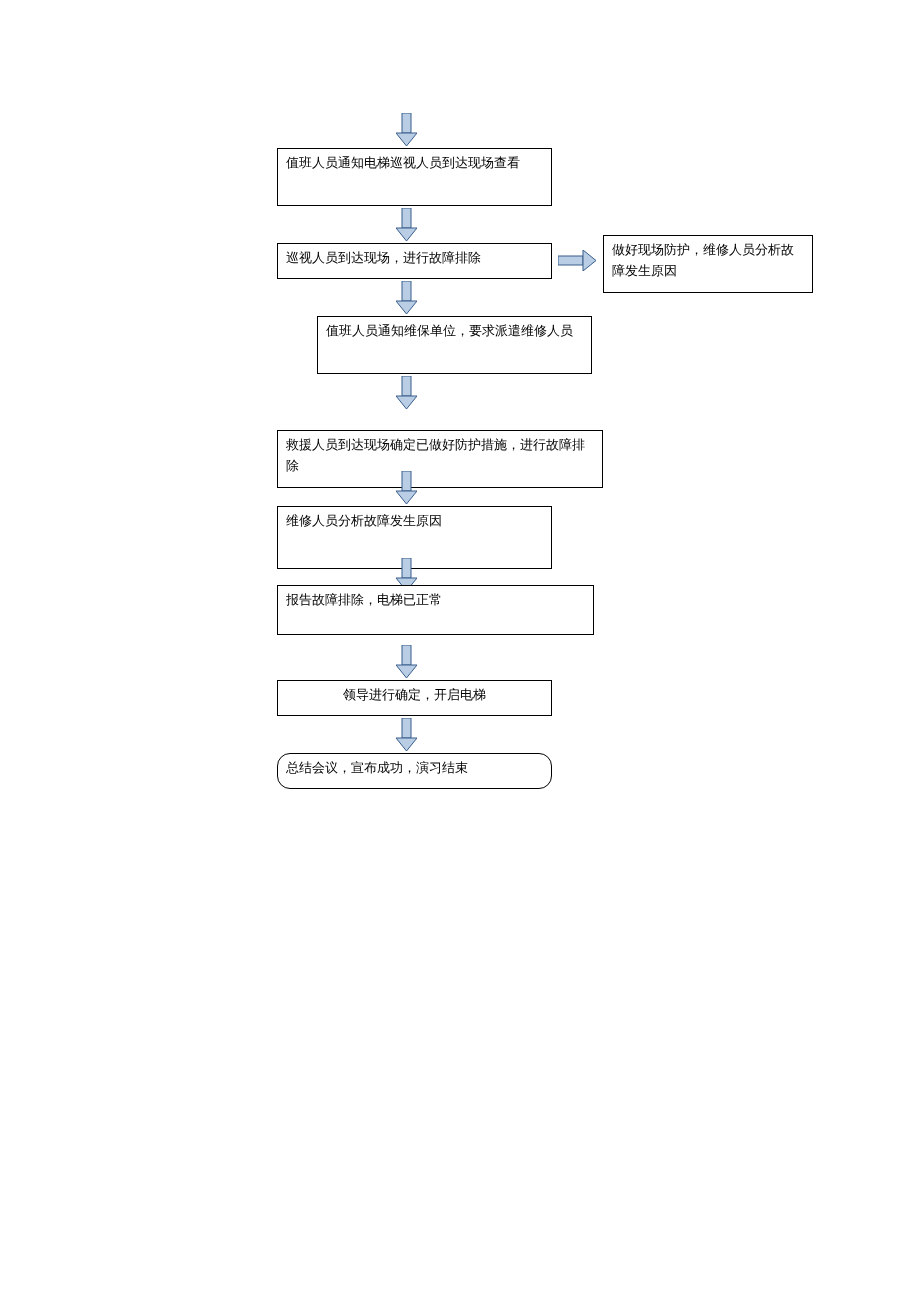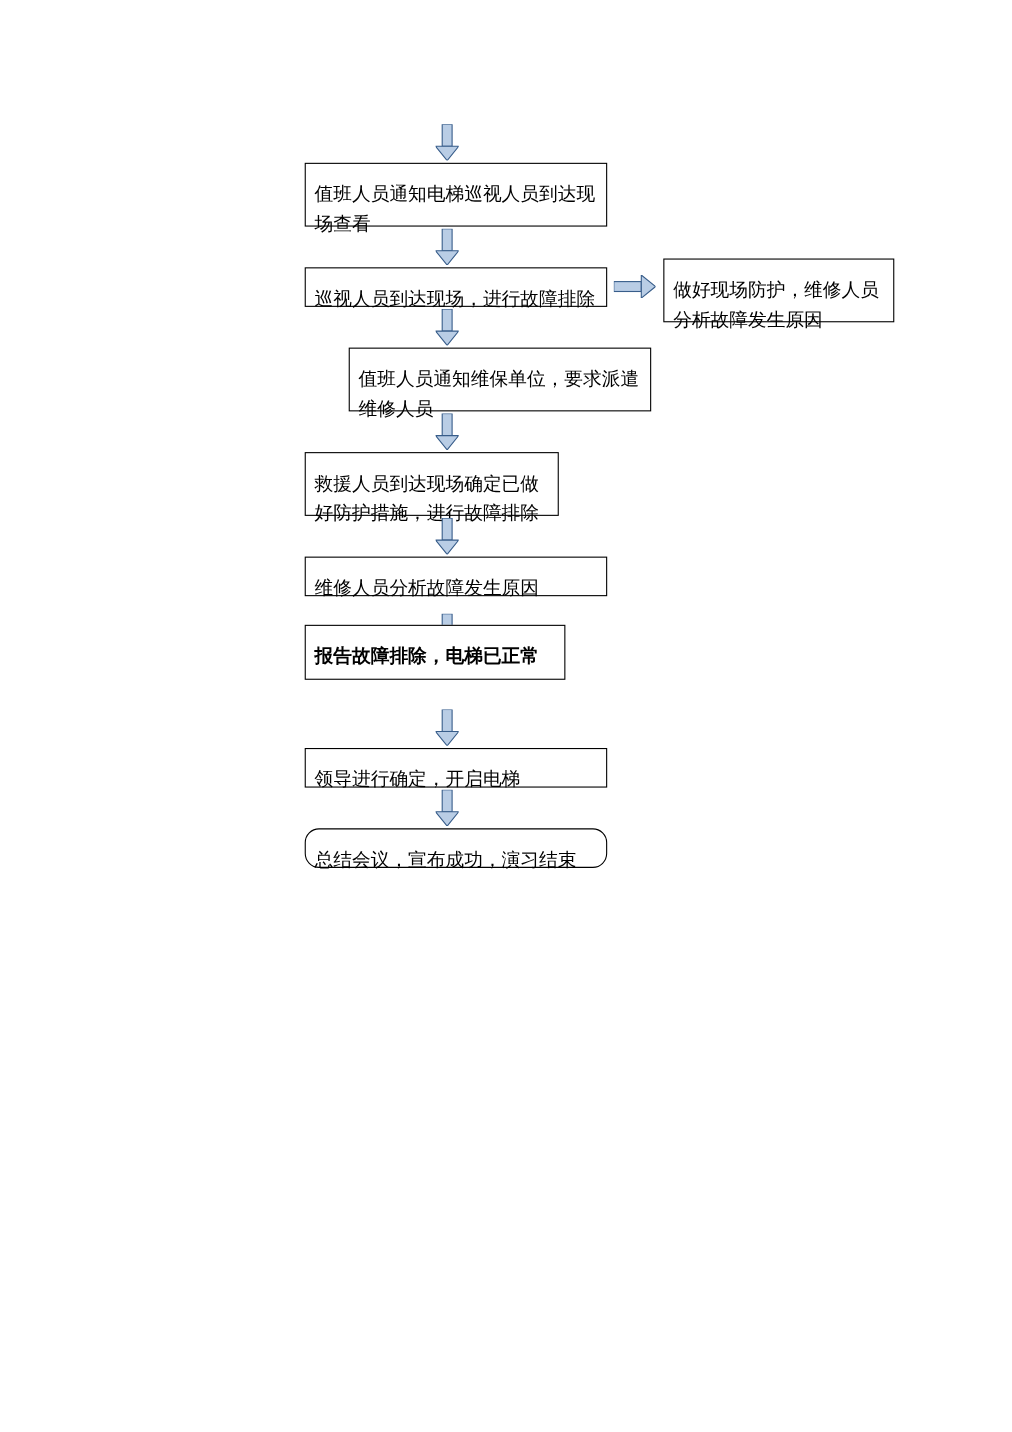--- a/index.html
+++ b/index.html
@@ -8,23 +8,23 @@
     background: #ffffff;
     font-family: "SimSun", "宋体", serif;
     width: 920px;
     height: 1302px;
     position: relative;
   }
   .box {
     position: absolute;
     border: 1px solid #000;
     background: #fff;
-    font-size: 17px;
+    font-size: 13px;
     line-height: 1.6;
-    padding: 14px 8px;
+    padding: 4px 8px;
     box-sizing: border-box;
   }
   .arrow-down {
     position: absolute;
   }
   .arrow-right {
     position: absolute;
   }
 </style>
 </head>
@@ -64,48 +64,48 @@
 
 <div class="box" style="left:277px;top:316px;width:275px;height:58px;margin-left:40px;">
   <span>值班人员通知维保单位，要求派遣维修人员</span>
 </div>
 
 <svg class="arrow-down" style="left:396px;top:376px;width:21px;height:33px;" viewBox="0 0 21 33">
   <rect x="6" y="0" width="9" height="20" fill="#b9cde5" stroke="#385d8a" stroke-width="1"></rect>
   <polygon points="0,20 21,20 10.5,33" fill="#b9cde5" stroke="#385d8a" stroke-width="1"></polygon>
 </svg>
 
-<div class="box" style="left:277px;top:411px;width:231px;height:58px;">
+<div class="box" style="left:277px;top:430px;width:326px;height:58px;">
   <span>救援人员到达现场确定已做好防护措施，进行故障排除</span>
 </div>
 
 <svg class="arrow-down" style="left:396px;top:471px;width:21px;height:33px;" viewBox="0 0 21 33">
   <rect x="6" y="0" width="9" height="20" fill="#b9cde5" stroke="#385d8a" stroke-width="1"></rect>
   <polygon points="0,20 21,20 10.5,33" fill="#b9cde5" stroke="#385d8a" stroke-width="1"></polygon>
 </svg>
 
-<div class="box" style="left:277px;top:506px;width:275px;height:36px;">
+<div class="box" style="left:277px;top:506px;width:275px;height:63px;">
   <span>维修人员分析故障发生原因</span>
 </div>
 
 <svg class="arrow-down" style="left:396px;top:558px;width:21px;height:33px;" viewBox="0 0 21 33">
   <rect x="6" y="0" width="9" height="20" fill="#b9cde5" stroke="#385d8a" stroke-width="1"></rect>
   <polygon points="0,20 21,20 10.5,33" fill="#b9cde5" stroke="#385d8a" stroke-width="1"></polygon>
 </svg>
 
-<div class="box" style="left:277px;top:568px;width:237px;height:50px;font-weight:bold;">
+<div class="box" style="left:277px;top:585px;width:317px;height:50px;">
   <span>报告故障排除，电梯已正常</span>
 </div>
 
 <svg class="arrow-down" style="left:396px;top:645px;width:21px;height:33px;" viewBox="0 0 21 33">
   <rect x="6" y="0" width="9" height="20" fill="#b9cde5" stroke="#385d8a" stroke-width="1"></rect>
   <polygon points="0,20 21,20 10.5,33" fill="#b9cde5" stroke="#385d8a" stroke-width="1"></polygon>
 </svg>
 
-<div class="box" style="left:277px;top:680px;width:275px;height:36px;">
+<div class="box" style="left:277px;top:680px;width:275px;height:36px;text-align:center;">
   <span>领导进行确定，开启电梯</span>
 </div>
 
 <svg class="arrow-down" style="left:396px;top:718px;width:21px;height:33px;" viewBox="0 0 21 33">
   <rect x="6" y="0" width="9" height="20" fill="#b9cde5" stroke="#385d8a" stroke-width="1"></rect>
   <polygon points="0,20 21,20 10.5,33" fill="#b9cde5" stroke="#385d8a" stroke-width="1"></polygon>
 </svg>
 
 <div class="box" style="left:277px;top:753px;width:275px;height:36px;border-radius:13px;">
   <span>总结会议，宣布成功，演习结束</span>

